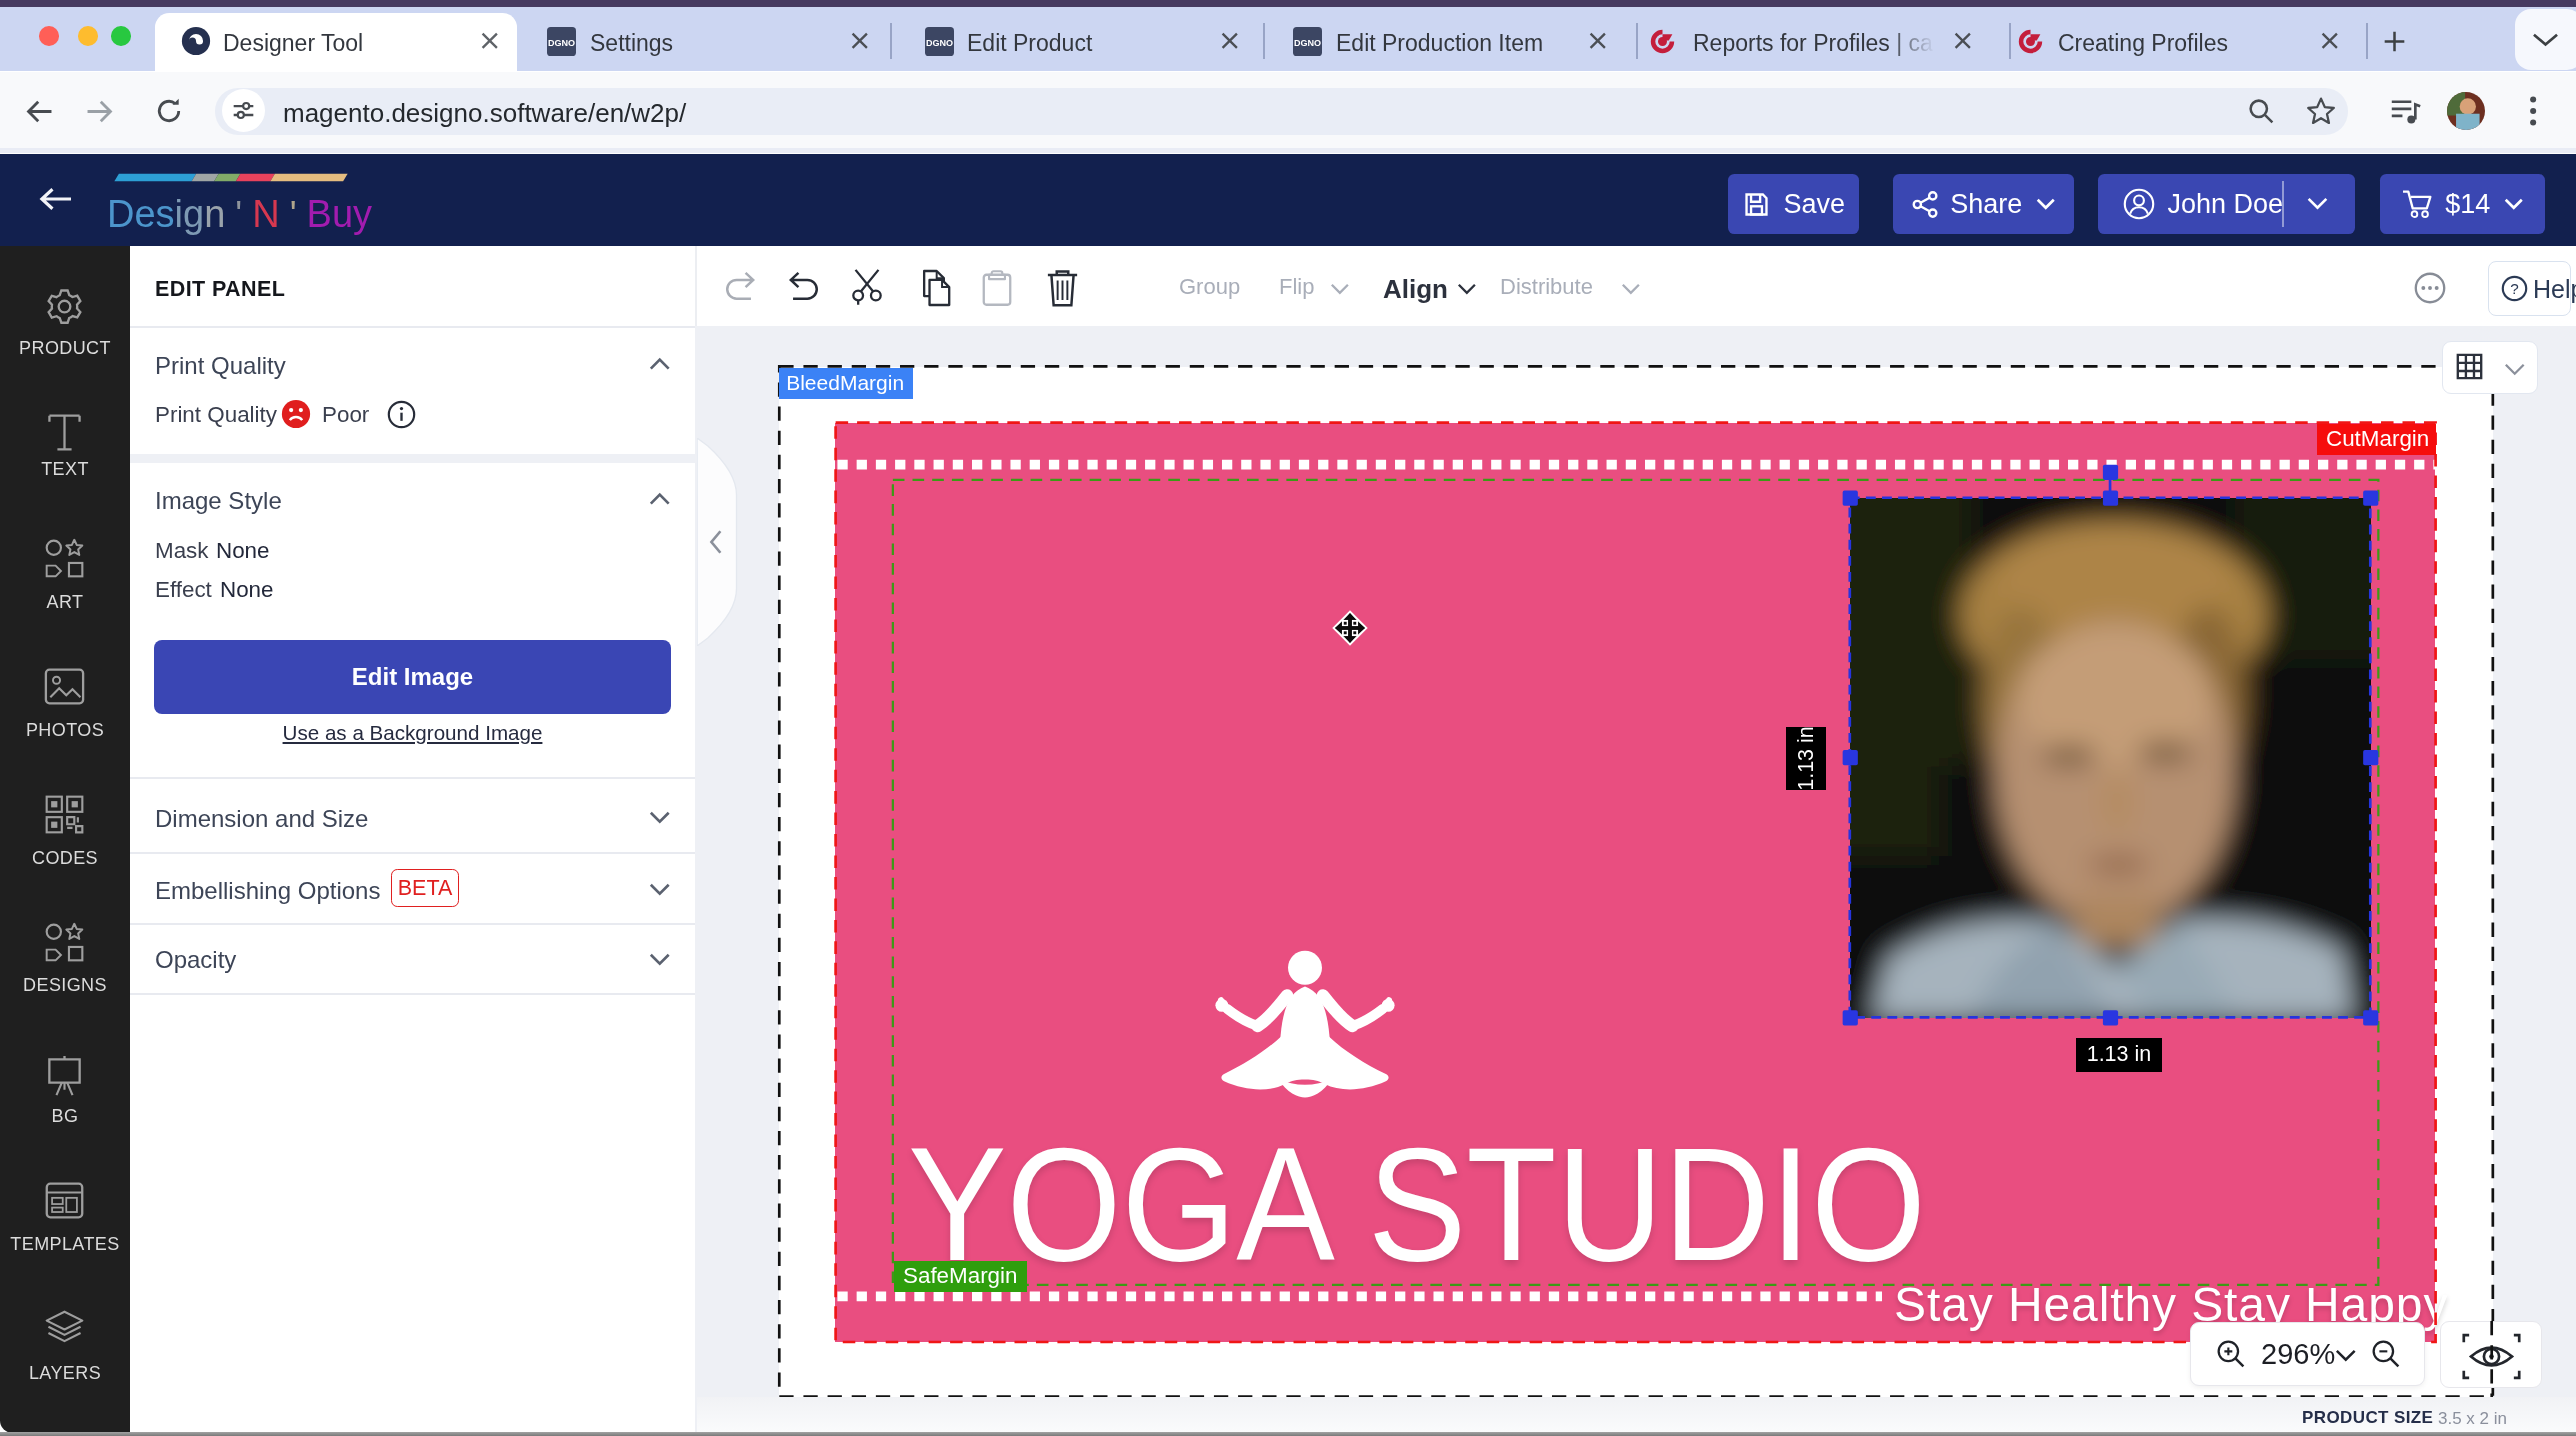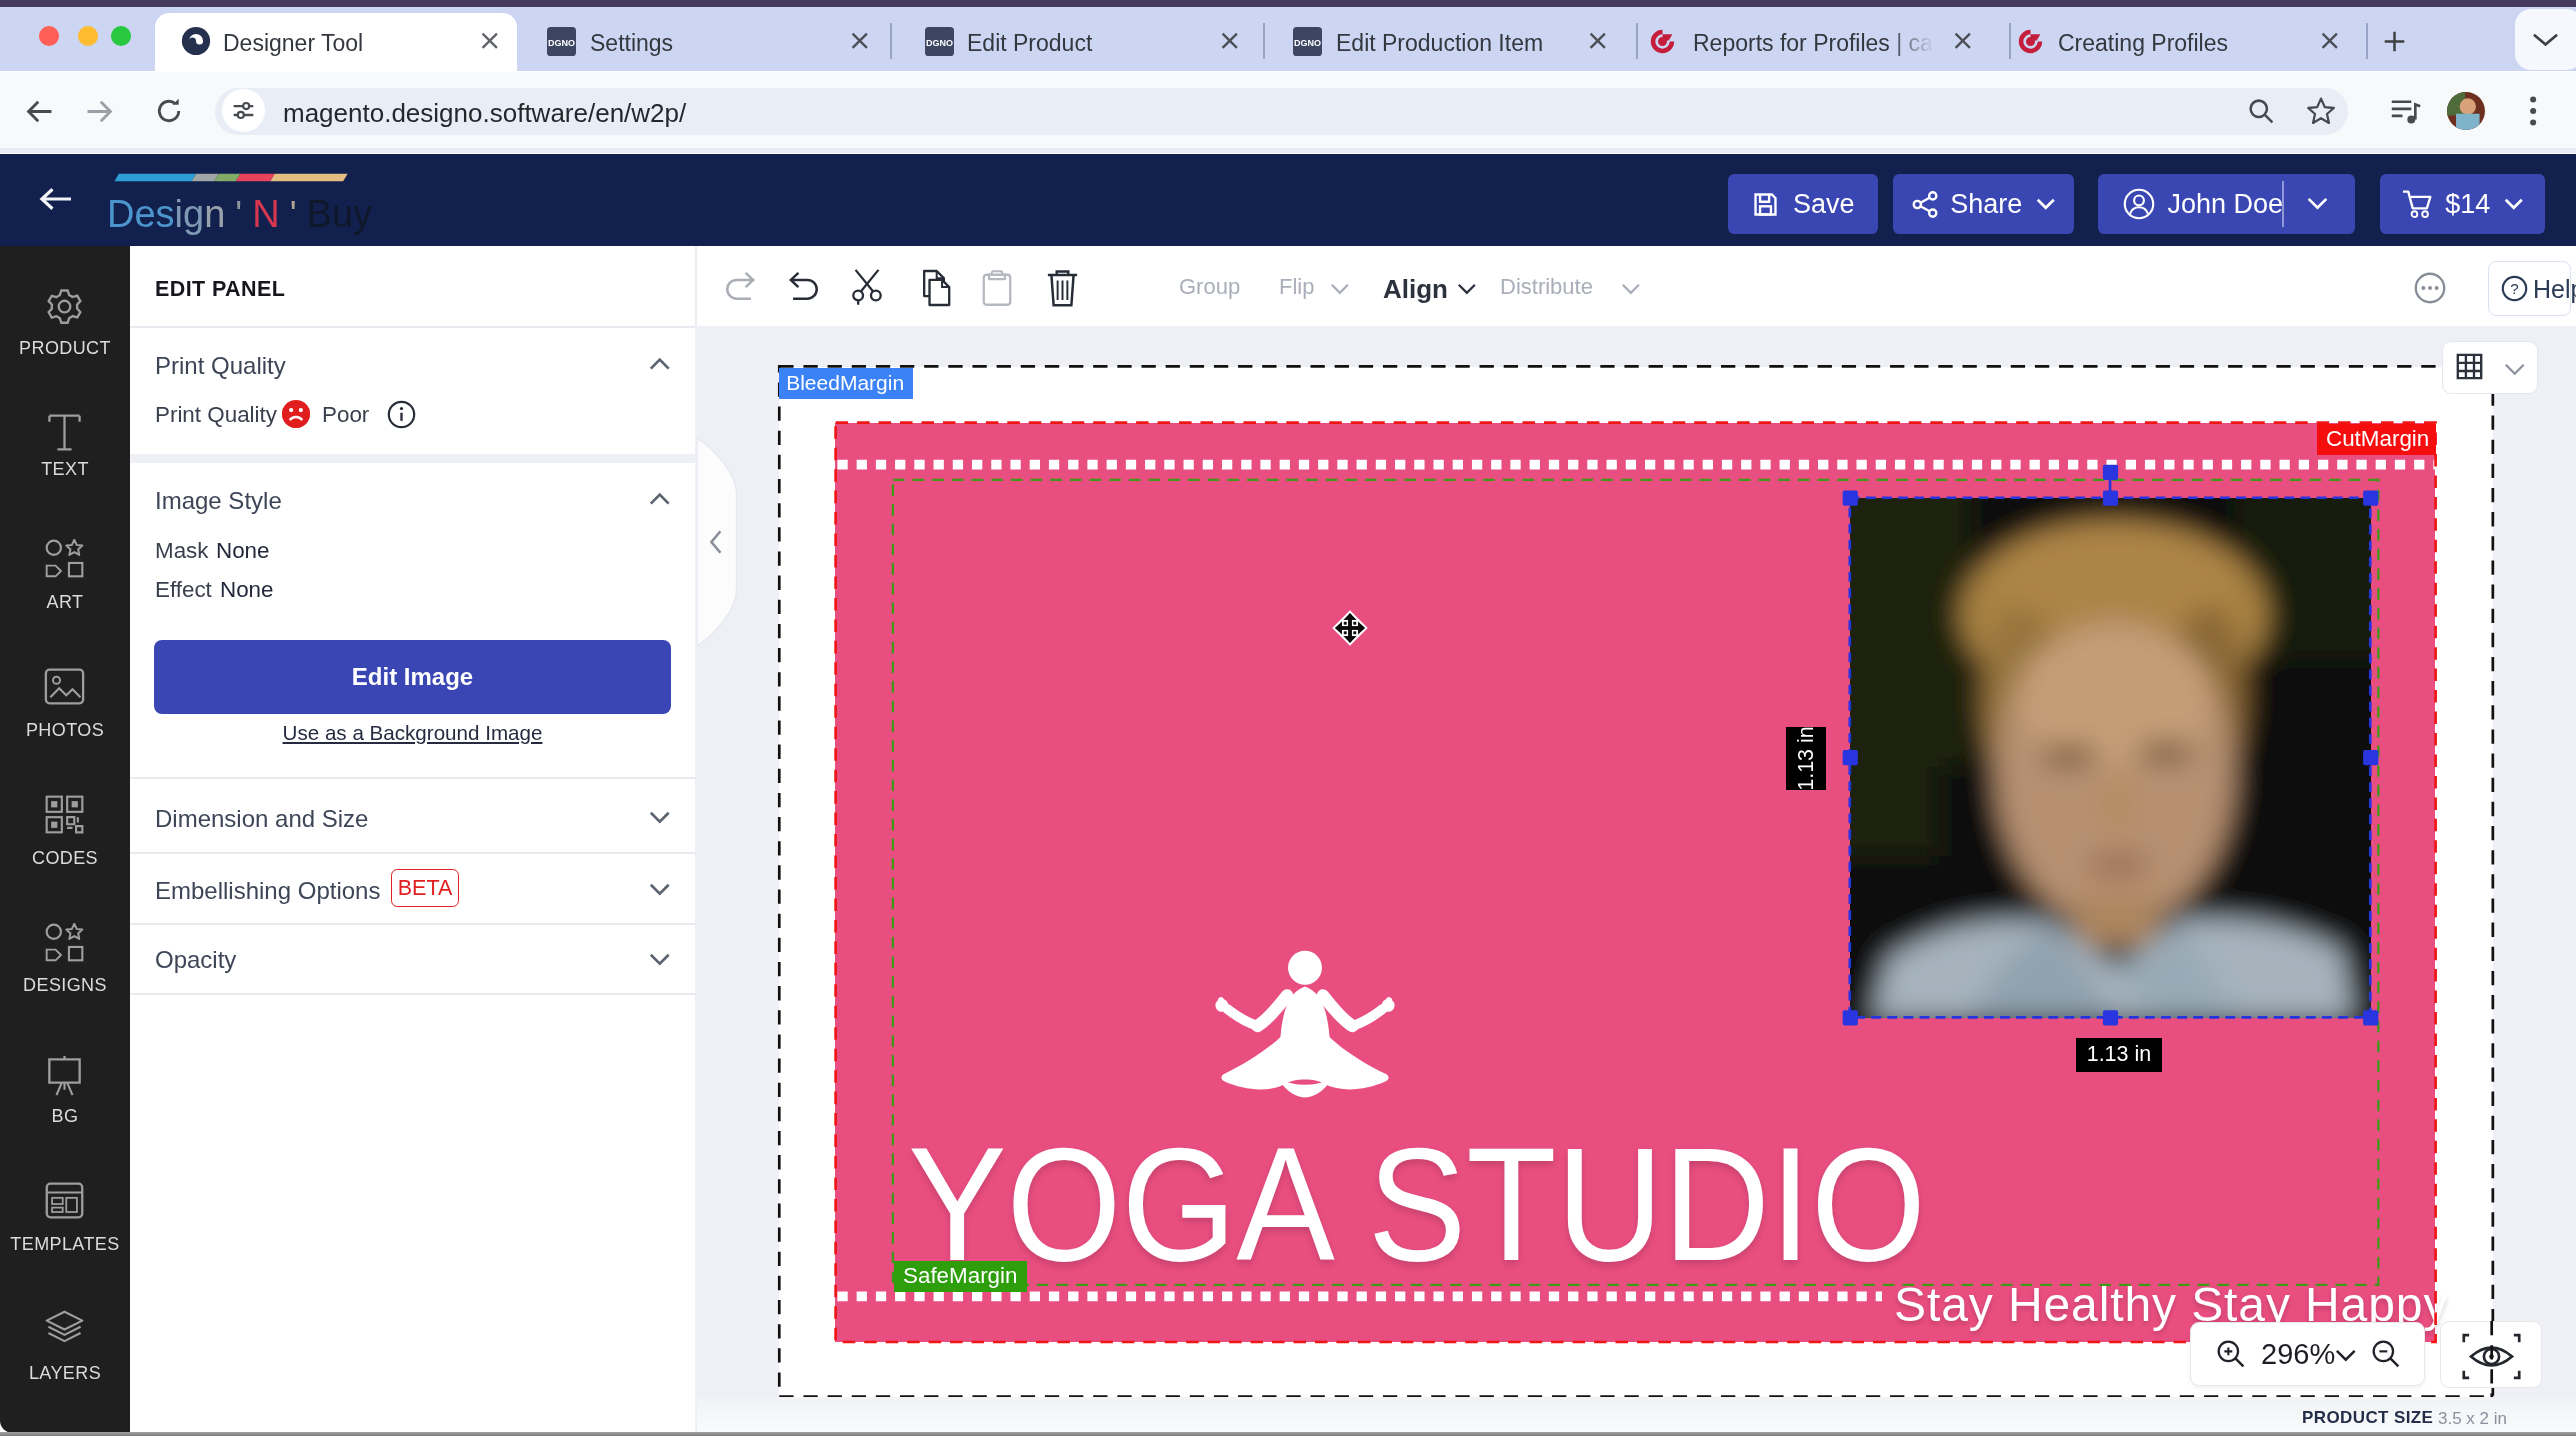--- a/index.html
+++ b/index.html
@@ -158,24 +158,24 @@
     </svg>
 
   <svg class="abs" style="left:91px;top:173px;" width="277" height="9" viewBox="0 0 315 12">
     <path d="M10 1 L113 1 L107 11 L4 11 Z" fill="#2d9fd5"></path>
     <path d="M113 1 L143 1 L137 11 L107 11 Z" fill="#a0a6a5"></path>
     <path d="M143 1 L172 1 L166 11 L137 11 Z" fill="#82ab68"></path>
     <path d="M172 1 L218 1 L212 11 L166 11 Z" fill="#e8425c"></path>
     <path d="M218 1 L315 1 L309 11 L212 11 Z" fill="#e5bd80"></path>
   </svg>
   <div class="abs" style="left:107px;top:193px;font-size:38px;letter-spacing:0px;">
-    <span style="color:#4c95cc;">Des</span><span style="color:#7d99b3;">ig</span><span style="color:#9aa3ab;">n</span><span style="color:#8e949c;font-size:36px;"> ' </span><span style="color:#d63850;">N</span><span style="color:#b0a58c;font-size:36px;"> ' </span><span style="color:#0f172a;">Buy</span>
+    <span style="color:#4c95cc;">Des</span><span style="color:#7d99b3;">ig</span><span style="color:#9aa3ab;">n</span><span style="color:#8e949c;font-size:36px;"> ' </span><span style="color:#d63850;">N</span><span style="color:#b0a58c;font-size:36px;"> ' </span><span style="color:#a21caf;">Buy</span>
   </div>
 
-  <div class="hbtn" style="left:1728px;width:150px;">
+  <div class="hbtn" style="left:1728px;width:131px;">
     <svg width="29" height="29" viewBox="0 0 32 32" style="margin-right:12.5px;">
         <path d="M5 5 h18 l4 4 v18 h-22 Z" fill="none" stroke="#fff" stroke-width="2.6"></path>
         <path d="M10 5 v8 h10 v-8" fill="none" stroke="#fff" stroke-width="2.6"></path>
         <rect x="10" y="18" width="12" height="9" fill="none" stroke="#fff" stroke-width="2.6"></rect>
       </svg>
     Save
   </div>
   <div class="hbtn" style="left:1893px;width:181px;">
     <svg width="29" height="29" viewBox="0 0 32 32" style="margin-right:10.7px;">
         <circle cx="7" cy="16" r="4" fill="none" stroke="#fff" stroke-width="2.6"></circle>

